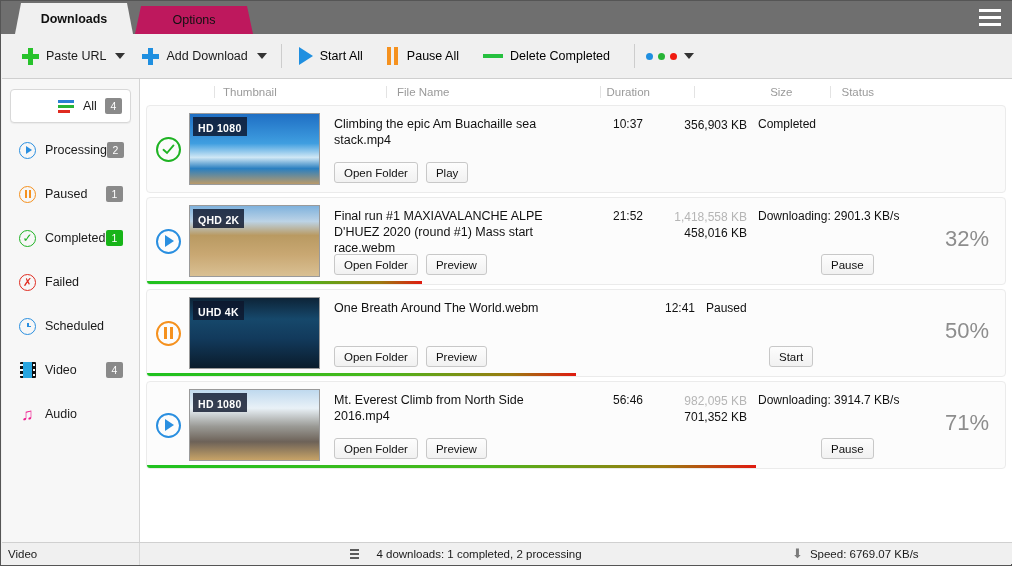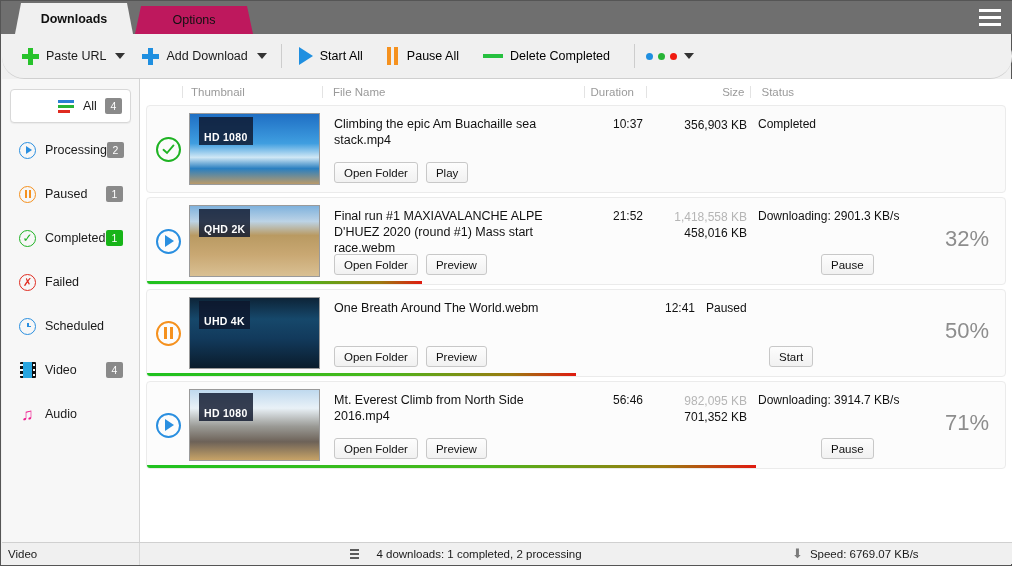--- a/index.html
+++ b/index.html
@@ -29,21 +29,21 @@
     position:absolute; right:6px; top:3px; width:34px; height:27px;
     display:flex; flex-direction:column; justify-content:center; align-items:center;
     gap:4px; cursor:pointer;
   }
   .hamburger i{ display:block; width:22px; height:3px; background:#fff; }
 
   
   .toolbar{
     position:absolute; left:1px; top:33px; width:1010px; height:45px;
     background:#f0f0f0; border-bottom:1px solid #cfcfcf;
-    display:flex; align-items:center; padding-left:14px;border-radius:22px;
+    display:flex; align-items:center; padding-left:14px;
   }
   .tbtn{ display:flex; align-items:center; height:32px; padding:0 6px; cursor:pointer; font-size:12.5px; color:#000000; }
   .tbtn .lbl{ margin-left:7px; white-space:nowrap; }
   .caret{ width:16px; height:30px; display:flex; align-items:center; justify-content:center; cursor:pointer; }
   .caret::after{ content:""; border-left:5px solid transparent; border-right:5px solid transparent; border-top:6px solid #333; }
   .tsep{ width:1px; height:24px; background:#cdcdcd; margin:0 11px; }
 
   .plus{ position:relative; width:17px; height:17px; flex:0 0 17px; }
   .plus::before,.plus::after{ content:""; position:absolute; background:currentColor; }
   .plus::before{ left:0; top:6px; width:17px; height:5px; }
@@ -95,41 +95,41 @@
   .ring .cl i:nth-child(2){left:4px;top:4px;width:4px;height:1.5px;}
 
   .film{ width:16px;height:16px;background:#0f0f0f; position:relative; border-radius:1px;}
   .film .mid{ position:absolute; left:3.5px; top:0; width:9px; height:16px; background:#29a6e0;}
   .film .hl{ position:absolute; left:0.5px; width:2.5px;height:2.5px;background:#fff;}
   .film .hr{ position:absolute; right:0.5px; width:2.5px;height:2.5px;background:#fff;}
   .note{ color:#ee1d8f; font-size:17px; line-height:1;}
 
   
   .listarea{ position:absolute; left:139px; top:78px; width:872px; height:464px; background:#fff;}
-  .colhdr{ height:22px; display:flex; align-items:center; font-size:11.5px; color:#9a9a9a; padding-top:4px;}
+  .colhdr{ height:22px; display:flex; align-items:center; font-size:11.5px; color:#9a9a9a; padding-top:4px;gap:32px;}
   .colhdr div{ position:relative; }
   .ch-sep{ border-left:1px solid #e3e3e3; }
 
   .row{
     position:relative; margin:4px 6px 0 6px; height:88px;
     background:#fcfcfc; border:1px solid #ebebeb; border-radius:4px;
     display:flex; overflow:hidden;
   }
   .row.first{ background:#fbfbfb; }
   .statecol{ width:42px; display:flex; align-items:center; justify-content:center; }
   .bigring{ width:25px;height:25px;border-radius:50%;border:2px solid #1fb324; display:flex;align-items:center;justify-content:center;}
   .bigring.blue{border-color:#2a8fe0;} .bigring.orange{border-color:#f5911e;}
   .bigring .tri{width:0;height:0;border-left:9px solid #2a8fe0;border-top:6px solid transparent;border-bottom:6px solid transparent;margin-left:3px;}
   .bigring .pb{display:flex;gap:3px;} .bigring .pb i{width:3px;height:12px;background:#f5911e;display:block;}
   .bigring svg{display:block;}
 
   .thumbwrap{ position:relative; width:131px; height:72px; margin-top:7px; border:1px solid #9a9a9a; overflow:hidden; flex:0 0 131px;}
   .qbadge{
-    position:absolute; left:9px; top:3px; background:rgba(14,22,44,.82); color:#fff;
-    font-size:10.5px; padding:14px 5px 2px 5px; letter-spacing:.3px; font-weight:bold;
+    position:absolute; left:3px; top:3px; background:rgba(14,22,44,.82); color:#fff;
+    font-size:10.5px; padding:5px 5px 2px 5px; letter-spacing:.3px; font-weight:bold;
   }
   .meta{ flex:1; padding:10px 0 0 14px; position:relative; }
   .fname{ font-size:12.5px; color:#111; line-height:16px; max-width:370px;}
   .rowbtns{ position:absolute; left:14px; bottom:9px; display:flex; gap:8px;}
   .sbtn{
     height:21px; padding:0 9px; font-size:11.5px; color:#111;
     background:linear-gradient(#fdfdfd,#f1f1f1); border:1px solid #c8c8c8; border-radius:3px;
     display:flex; align-items:center; cursor:pointer;
   }
   .numcol{ width:62px; font-size:12px; color:#111; padding-top:11px; text-align:right; flex:0 0 62px;}

